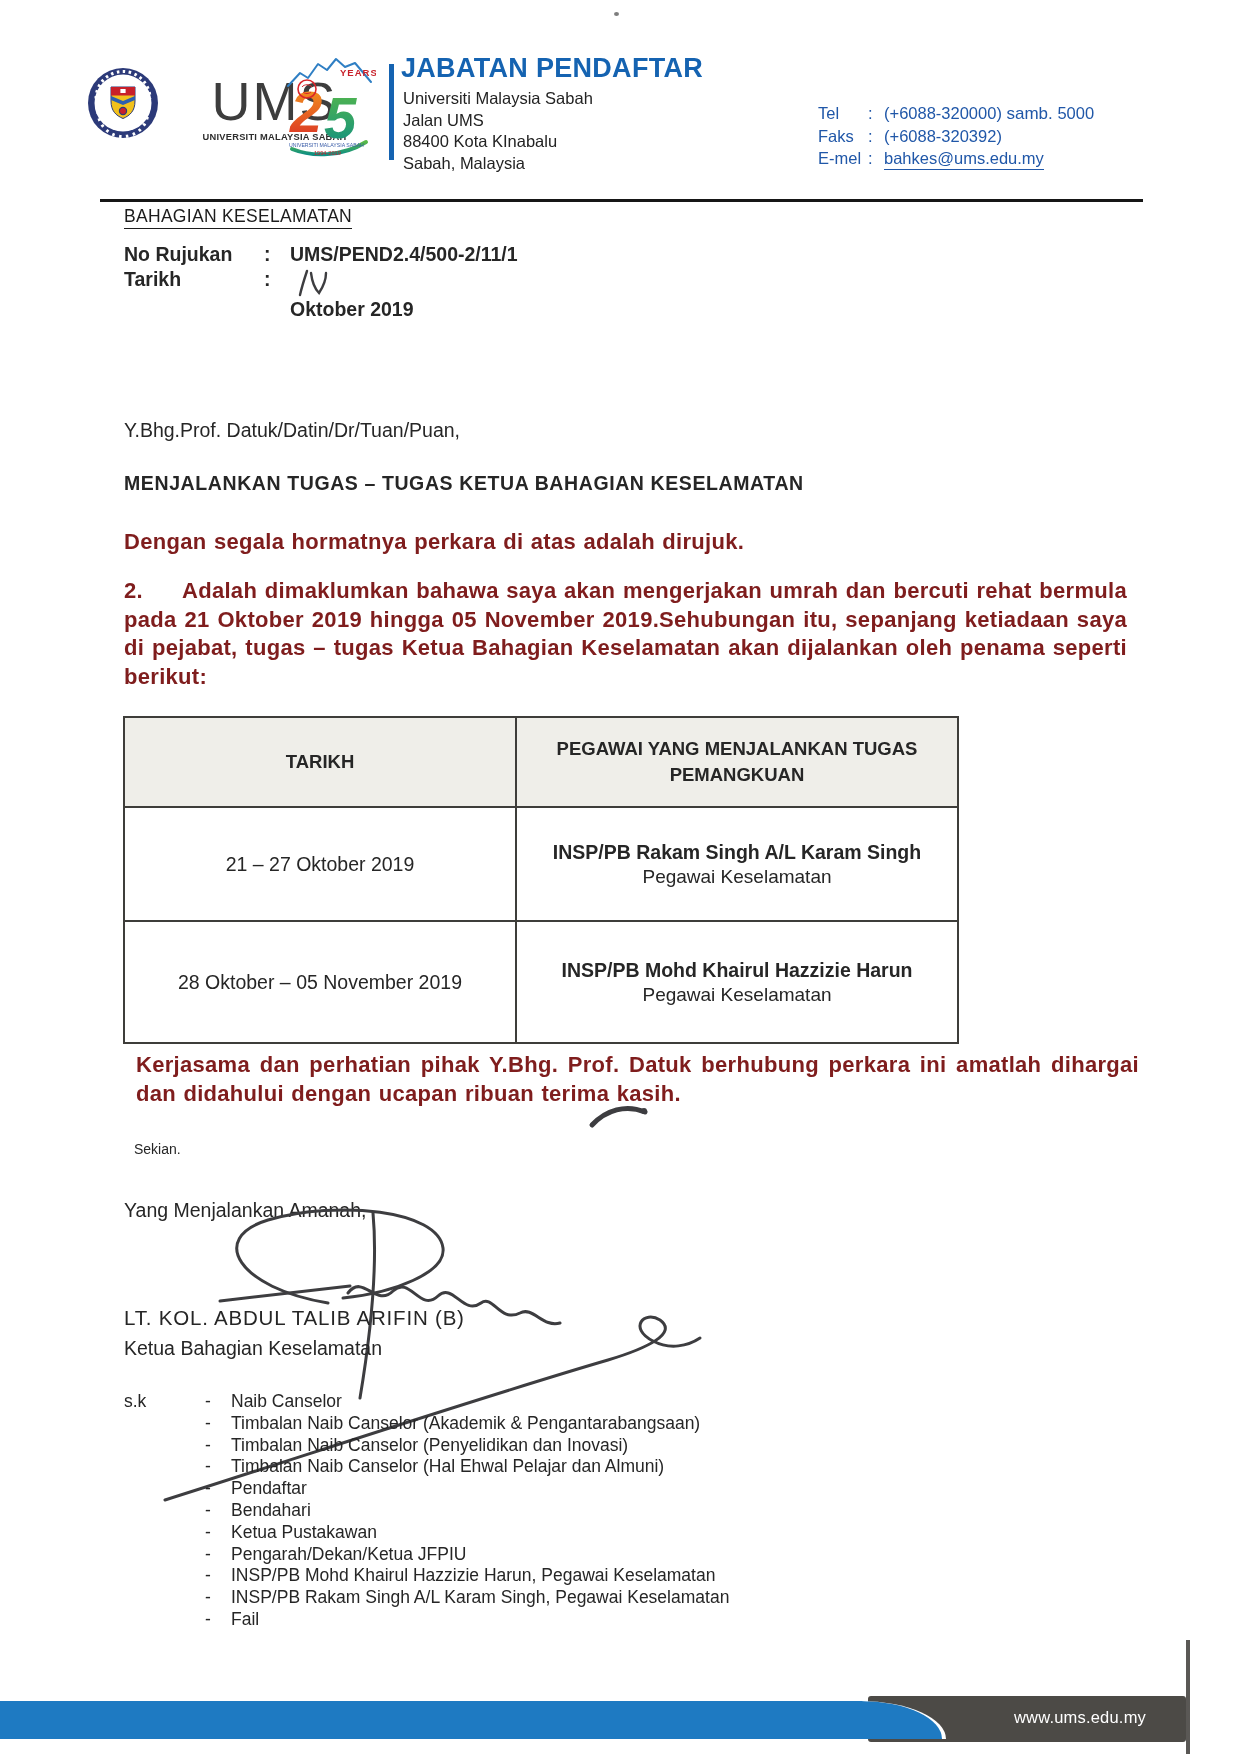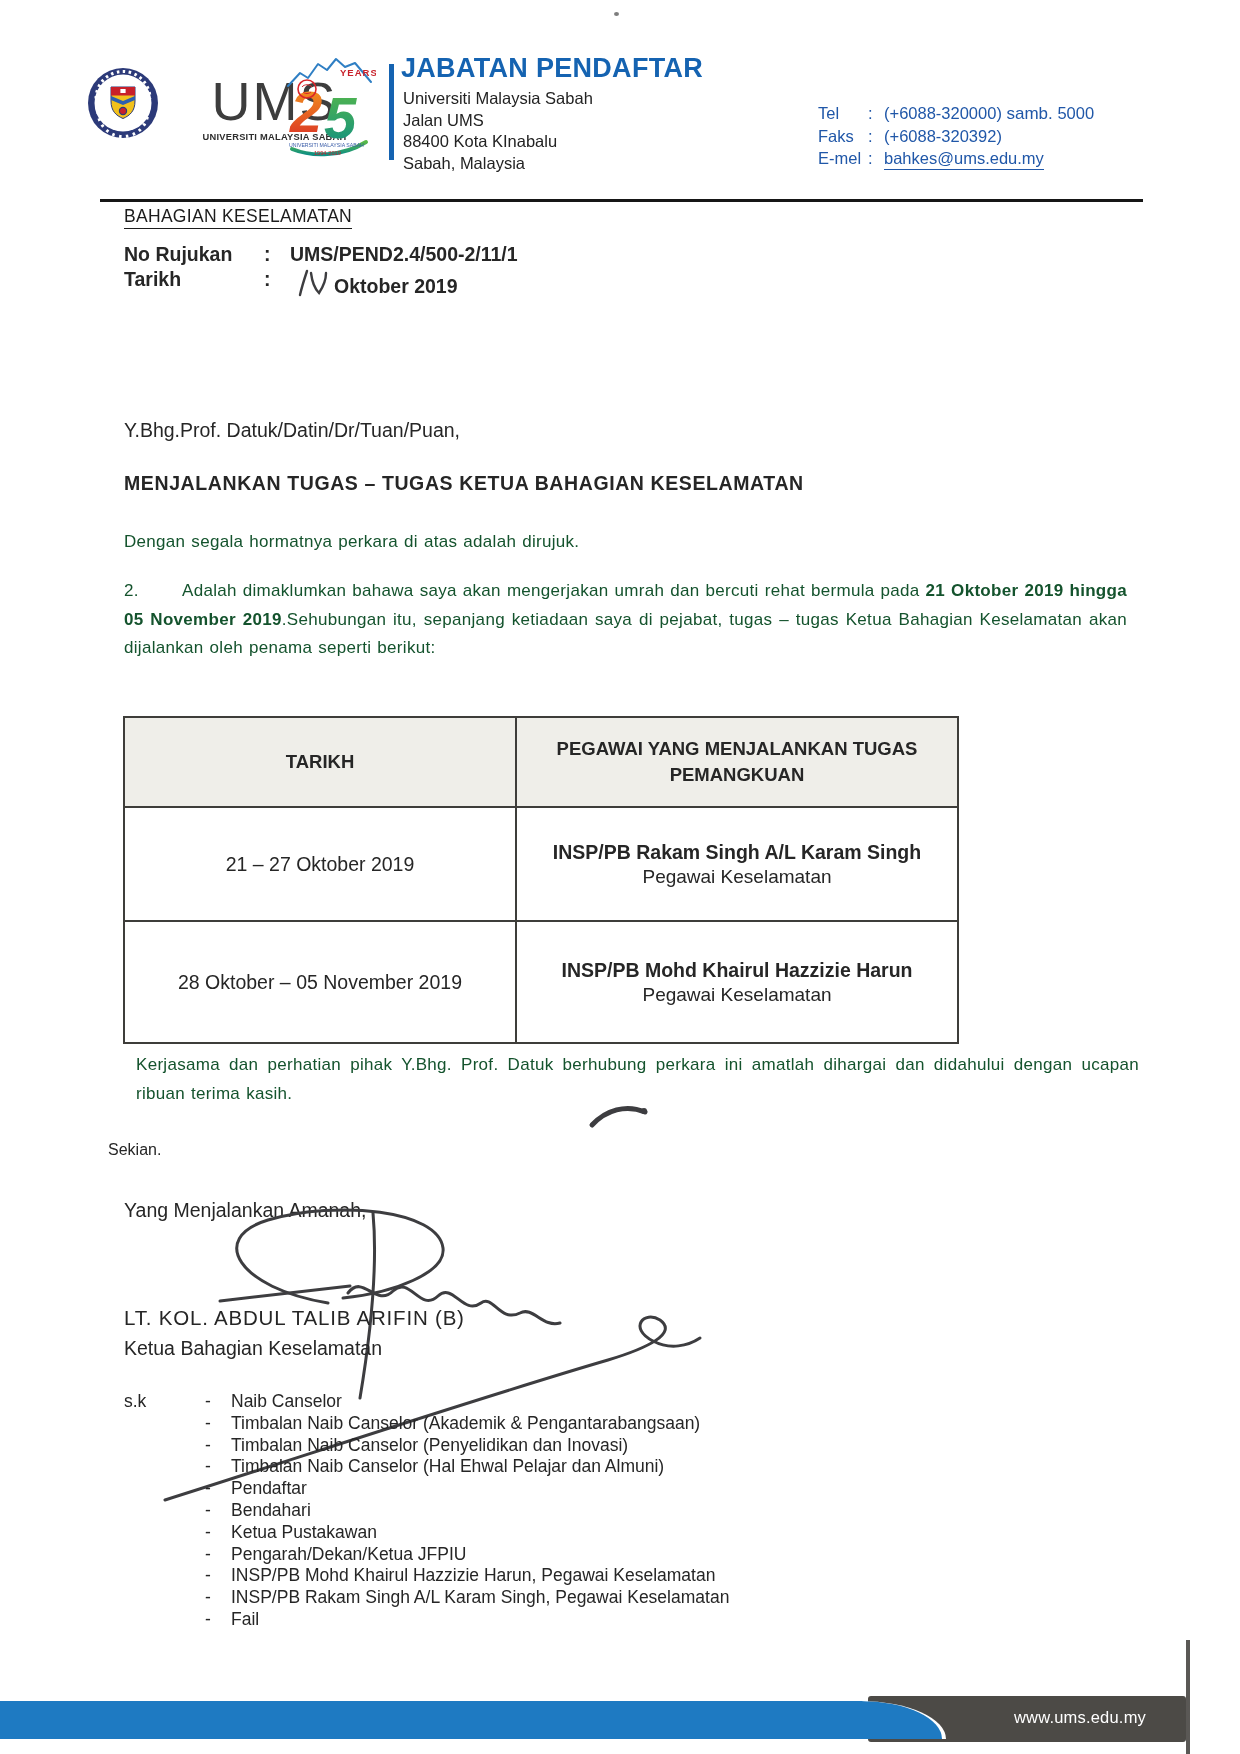--- a/index.html
+++ b/index.html
@@ -23,35 +23,35 @@
   .c-colon{width:16px;}
   .samb{font-size:17px;}
   .email{border-bottom:1.5px solid #2057a8;}
 
   
   .rule{left:100px;top:199px;width:1043px;height:3px;background:#161616;}
   .division{left:124px;top:206px;font-size:17.5px;letter-spacing:0.3px;color:#1c1c1c;
             border-bottom:1.5px solid #1c1c1c;padding-bottom:1px;}
   .refblock{left:124px;top:243px;display:grid;grid-template-columns:140px 26px auto;row-gap:2px;
             font-size:19.5px;font-weight:bold;color:#262626;}
-  .t-val{display:flex;align-items:flex-end;}
+  .t-val{display:flex;align-items:flex-start;flex-direction:column;}
   .handmark{margin:0 4px 0 0;}
 
   
   .circ-title{left:124px;top:354px;font-size:20px;font-weight:bold;font-style:italic;
               letter-spacing:1.6px;border-bottom:2.5px solid #202020;padding-bottom:2px;}
   .salutation{left:124px;top:419px;font-size:19.5px;}
   .subject{left:124px;top:472px;font-size:19.5px;font-weight:bold;letter-spacing:0.6px;}
-  .para{font-size:17px;line-height:28.5px;letter-spacing:0.3px;word-spacing:1px;
-        text-align:justify;color:#14532d;}
+  .para{font-size:22px;line-height:28.5px;letter-spacing:0.3px;word-spacing:1px;
+        text-align:justify;color:#7f1d1d;font-weight:bold;}
   .para1{left:124px;top:528px;width:1003px;text-align:left;}
   .para2{left:124px;top:577px;width:1003px;}
   .pnum{display:inline-block;width:58px;}
   .para3{left:136px;top:1051px;width:1003px;}
-  .sekian{left:108px;top:1141px;font-size:16px;}
+  .sekian{left:134px;top:1141px;font-size:14px;}
   .signoff{left:124px;top:1199px;font-size:19.5px;}
 
   
   .duty-table{position:absolute;left:123px;top:716px;width:836px;border-collapse:collapse;table-layout:fixed;}
   .duty-table th,.duty-table td{border:2px solid #3e3d3a;text-align:center;vertical-align:middle;}
   .duty-table th{background:#efeee9;font-size:18.5px;font-weight:bold;line-height:26px;height:88px;padding:0 10px;}
   .col-date{width:370px;}
   .row-1 td{height:110px;}
   .row-2 td{height:118px;}
   .cell-date{font-size:19.5px;}

